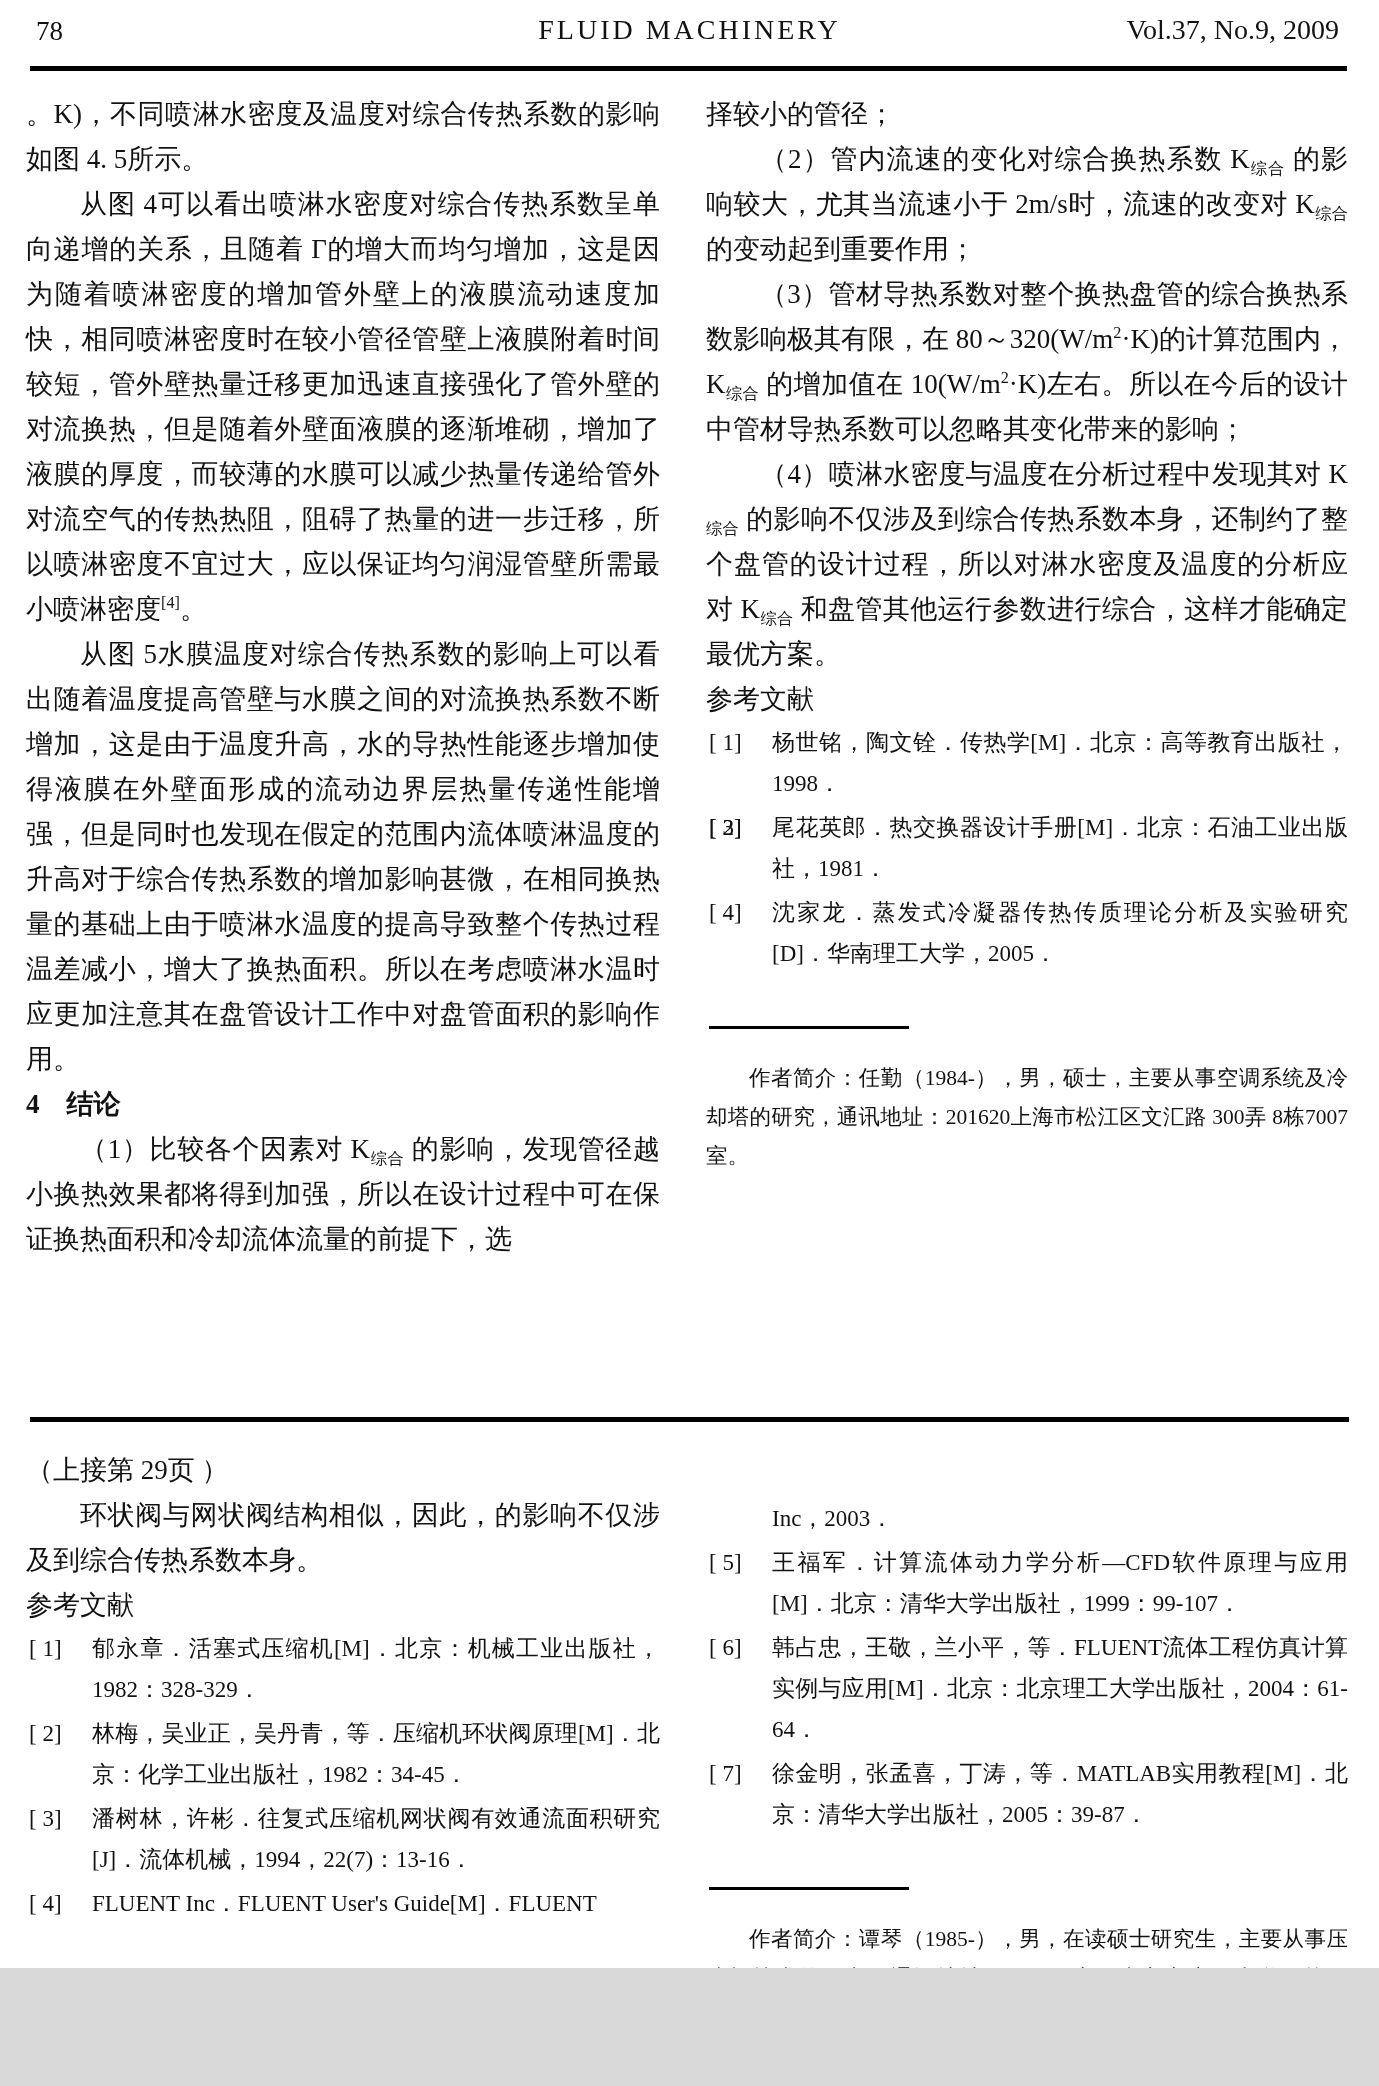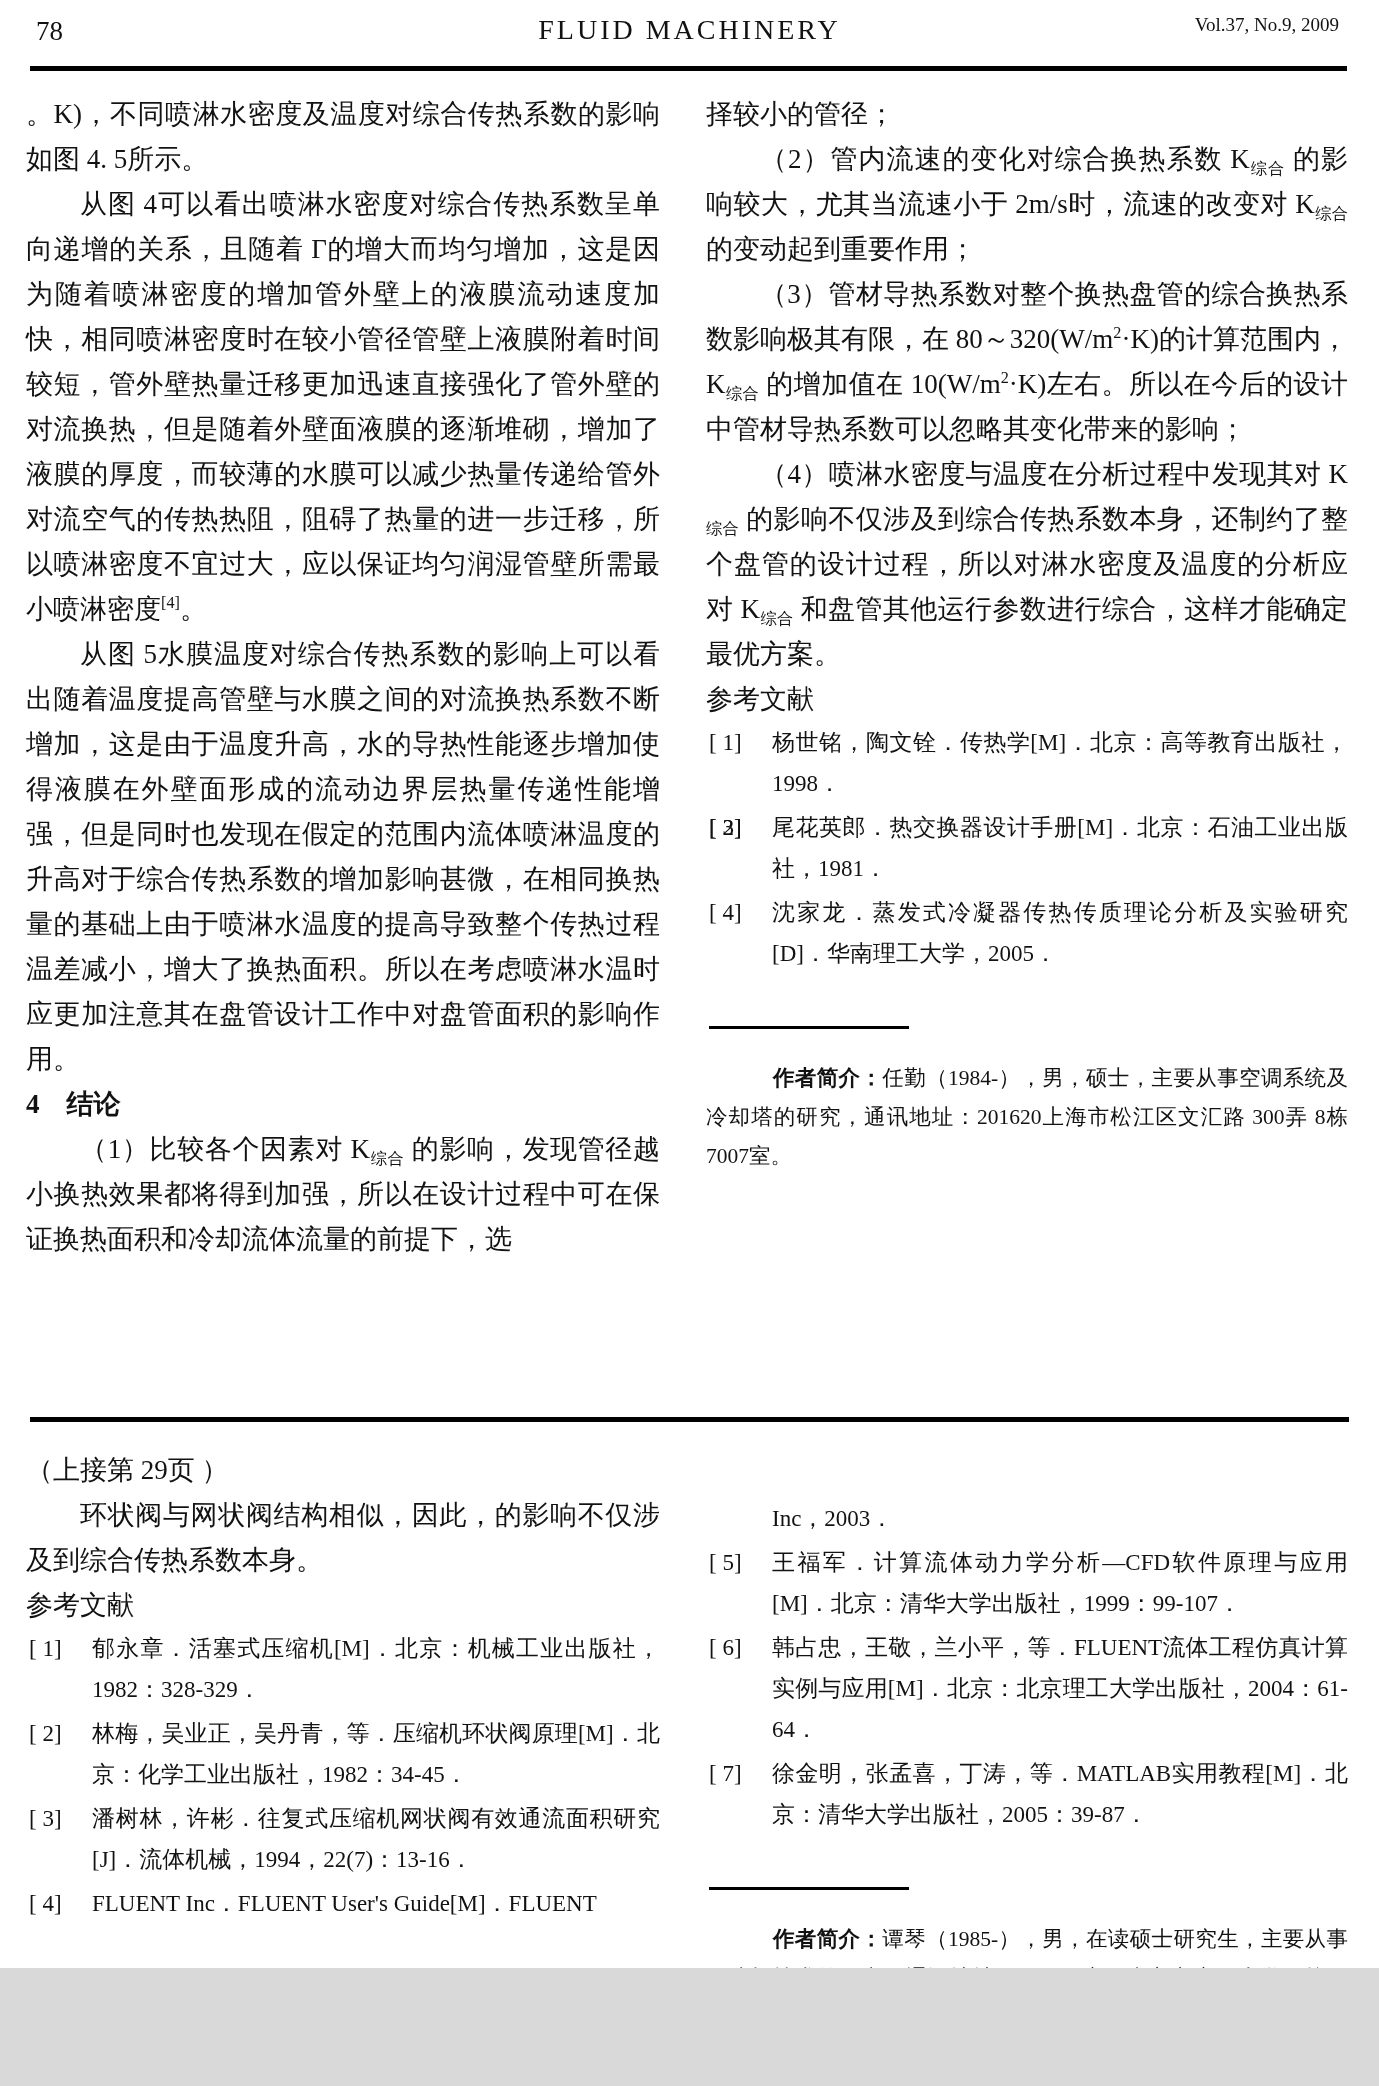--- a/index.html
+++ b/index.html
@@ -8,42 +8,42 @@
     width:1379px; height:1968px;
     margin:0 auto;
     background:#ffffff;
     overflow:hidden;
     color:#121212;
     font-family:"Liberation Serif","DejaVu Serif",serif;
   }
   
   .hdr-num   { position:absolute; left:36px;  top:16px; font-size:27px; }
   .hdr-title { position:absolute; left:0; right:0; top:14px; text-align:center; font-size:28px; letter-spacing:3px; }
-  .hdr-issue { position:absolute; right:40px; top:14px; font-size:19px; }
+  .hdr-issue { position:absolute; right:40px; top:14px; font-size:28px; }
   .hdr-rule  { position:absolute; left:30px; right:32px; top:66px; height:5px; background:#000; }
   
   .col { position:absolute; text-align:justify; }
   .col-left  { left:26px;  top:92px;  width:634px; }
   .col-right { left:706px; top:92px;  width:642px; }
   .col-bl    { left:26px;  top:1448px; width:634px; }
   .col-br    { left:706px; top:1448px; width:642px; }
   p.body-p { margin:0; font-size:27px; line-height:45px; }
   p.indent { text-indent:2em; }
   sub,sup { font-size:0.6em; line-height:0; }
   .section-heading { font-size:27px; font-weight:bold; margin:50px 0 40px 2px; text-indent:0; }
   .refs-heading    { font-size:24px; font-weight:normal; margin:44px 0 38px 2px; text-indent:0; }
   
   .ref { position:relative; padding-left:66px; font-size:23px; line-height:41px; margin:0 0 3px 0; text-align:justify; }
   .ref-label { position:absolute; left:3px; top:0; }
   .ref-cont  { padding-left:66px; font-size:23px; line-height:41px; margin:0 0 3px 0; }
   .cont-top  { margin-top:50px; }
   
   .footnote-rule { width:200px; height:3px; background:#000; border:0; margin:52px 0 30px 3px; }
   .bio { font-size:21.5px; line-height:39px; margin:0; text-indent:2em; text-align:justify; }
-  .bio b { font-weight:bold;margin-left:24px; }
+  .bio b { font-weight:normal; }
   .mid-rule { position:absolute; left:30px; right:30px; top:1417px; height:5px; background:#000; }
   .cont-note { margin:0 0 8px 0; font-size:26px; line-height:45px; }
   
   .footer { position:absolute; left:44px; right:42px; top:2002px;
             display:flex; justify-content:space-between; align-items:baseline;
             font-size:28px; color:#9b9b9b; }
 </style>
 </head>
 <body>
 

